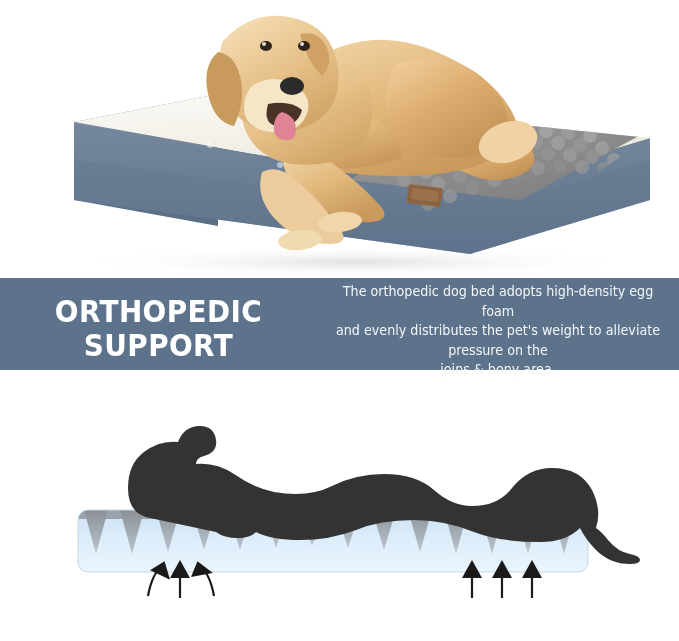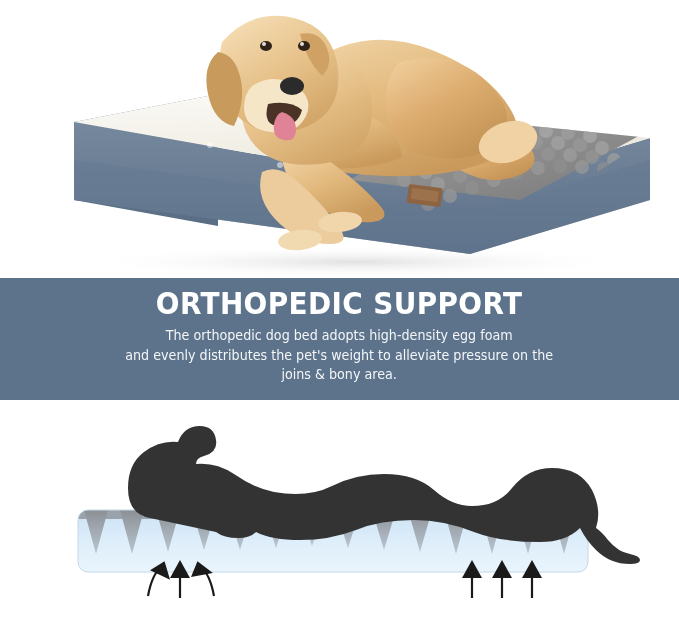--- a/index.html
+++ b/index.html
@@ -11,23 +11,23 @@
     overflow: hidden;
   }
   .page { position: relative; width: 679px; height: 641px; background: #fff; }
 
   
   .photo-panel { position: absolute; left: 0; top: 0; width: 679px; height: 278px; background: #fff; overflow: hidden; }
   .photo-svg { position: absolute; left: 0; top: 0; width: 679px; height: 278px; }
 
   
   .banner {
-    position: absolute; left: 0; top: 278px; width: 679px; height: 122px;
+    position: absolute; left: 0; top: 278px; width: 679px; height: 92px;
     background: #5c738b;
-    display: flex; flex-direction: column; align-items: center; justify-content: flex-start;
+    display: flex; flex-direction: row; align-items: center; justify-content: flex-start;
     padding-top: 9px;
   }
   .banner-title {
     color: #ffffff;
     font-family: "DejaVu Sans", sans-serif;
     font-weight: bold;
     font-size: 30px;
     letter-spacing: 0.4px;
     line-height: 34px;
     text-align: center;

